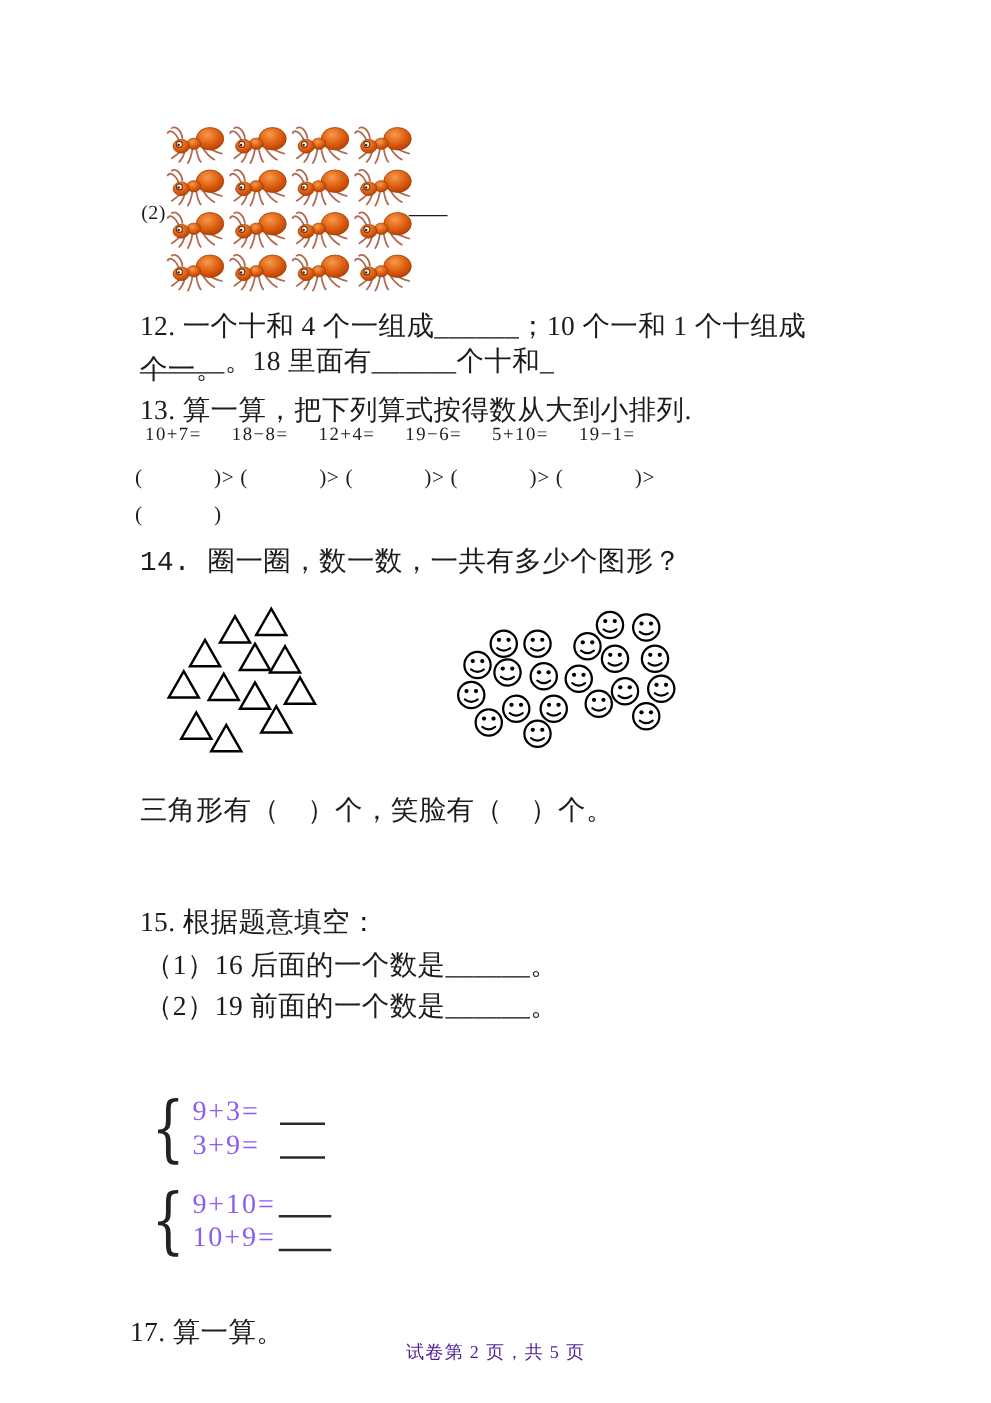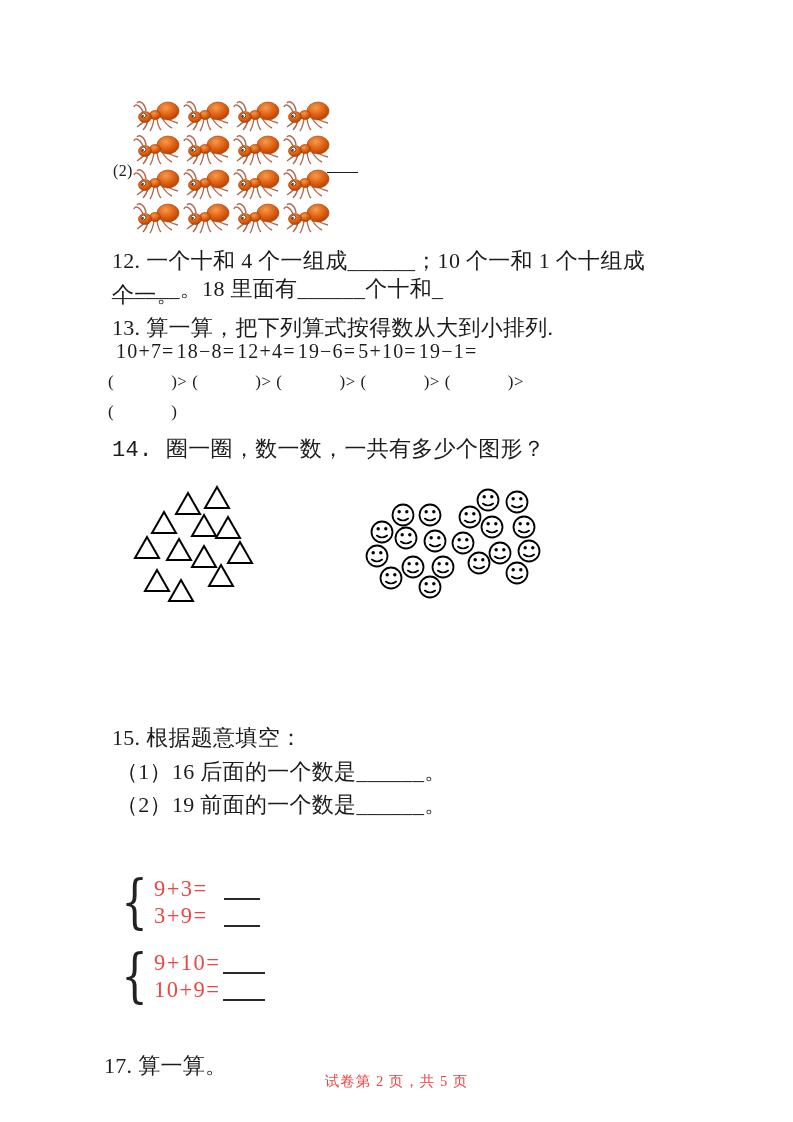--- a/index.html
+++ b/index.html
@@ -4,41 +4,41 @@
 <style>
   * { margin:0; padding:0; box-sizing:border-box; }
   html,body { background:#ffffff; }
   .page {
     position:relative; width:793px; height:1122px; background:#ffffff;
     font-family:"Liberation Serif","DejaVu Serif",serif; color:#1c1c1c;
     overflow:hidden;
   }
   .abs { position:absolute; }
   .body-text { font-size:22px; line-height:1.25; letter-spacing:0.3px; }
-  .eq-row { display:flex; gap:2px; font-size:20px; letter-spacing:1.2px; }
+  .eq-row { display:flex; gap:24px; font-size:15px; letter-spacing:1.2px; }
   .pre { white-space:pre; font-size:17px; letter-spacing:0.5px; }
   .blank-line { border-top:1.7px solid #1c1c1c; height:0; }
   .sec-header { font-family:"Liberation Sans","DejaVu Sans",sans-serif; font-weight:bold; font-size:18.5px; letter-spacing:0.5px; color:#000; }
   
   .ant-row { display:flex; height:34px; }
   .ant { width:50px; height:34px; display:block; }
   
   .tri { fill:#ffffff; stroke:#000000; stroke-width:2; stroke-linejoin:miter; }
   .s-face { fill:#ffffff; stroke:#000000; stroke-width:1.8; }
   .s-eye { fill:#000000; }
   .s-mouth { fill:none; stroke:#000000; stroke-width:1.6; stroke-linecap:round; }
   
   .bracket-group { display:flex; align-items:center; }
   .brace { font-family:"DejaVu Serif",serif; font-size:58px; line-height:56px; transform:scaleX(0.72); transform-origin:center; margin-right:1px; color:#222; }
   .bg-rows { display:flex; flex-direction:column; }
-  .bg-row { display:flex; align-items:flex-end; height:27px; font-size:22.5px; letter-spacing:1.5px; color:#ef4444; }
+  .bg-row { display:flex; align-items:flex-end; height:27px; font-size:22.5px; letter-spacing:1.5px; color:#8b5cf6; }
   .bblank { display:inline-block; border-bottom:2.2px solid #2a2a2a; height:18px; }
   .gap-blank { width:36px; margin-left:16px; margin-bottom:2px; }
   .tight-blank { width:42px; margin-left:2px; margin-bottom:2px; }
-  .footer { width:100%; text-align:center; font-size:14.5px; color:#ef4444; letter-spacing:1px; }
+  .footer { width:100%; text-align:center; font-size:14.5px; color:#4c1d95; letter-spacing:1px; }
 </style>
 </head>
 <body>
 
 <svg width="0" height="0" style="position:absolute" aria-hidden="true">
   <defs>
     <radialGradient id="antGrad" cx="40%" cy="32%" r="75%">
       <stop offset="0%" stop-color="#f79a4a"></stop>
       <stop offset="55%" stop-color="#dd5f12"></stop>
       <stop offset="100%" stop-color="#b13c00"></stop>
@@ -267,20 +267,21 @@
         <circle cx="3.8" cy="-3.2" r="1.7" class="s-eye"></circle>
         <path d="M -5.2 3.5 Q 0 7.5 5.2 3.5" class="s-mouth"></path>
       </g>
       <g transform="translate(330,117)">
         <circle r="10.5" class="s-face"></circle>
         <circle cx="-3.8" cy="-3.2" r="1.7" class="s-eye"></circle>
         <circle cx="3.8" cy="-3.2" r="1.7" class="s-eye"></circle>
         <path d="M -5.2 3.5 Q 0 7.5 5.2 3.5" class="s-mouth"></path>
       </g>
     </svg>
+  <div class="abs body-text" style="left:112px; top:634px;">三角形有（　）个，笑脸有（　）个。</div>
 
   <div class="abs body-text" style="left:112px; top:724px;">15. 根据题意填空：</div>
   <div class="abs body-text" style="left:116px; top:758px;">（1）16 后面的一个数是______。</div>
   <div class="abs body-text" style="left:116px; top:791px;">（2）19 前面的一个数是______。</div>
 
 
 
   <div class="abs bracket-group" style="left:116px; top:874px;">
     <span class="brace">{</span>
     <div class="bg-rows">

